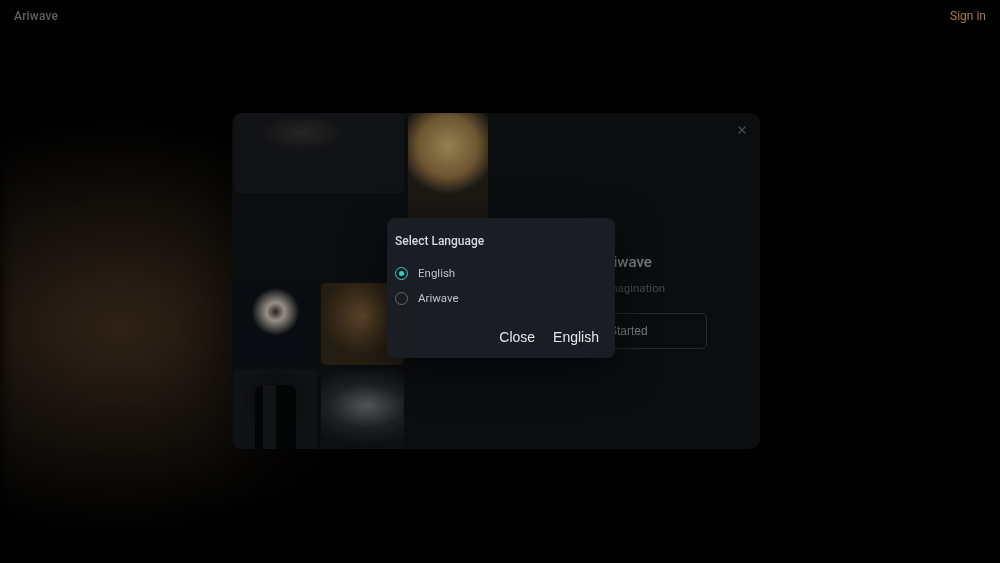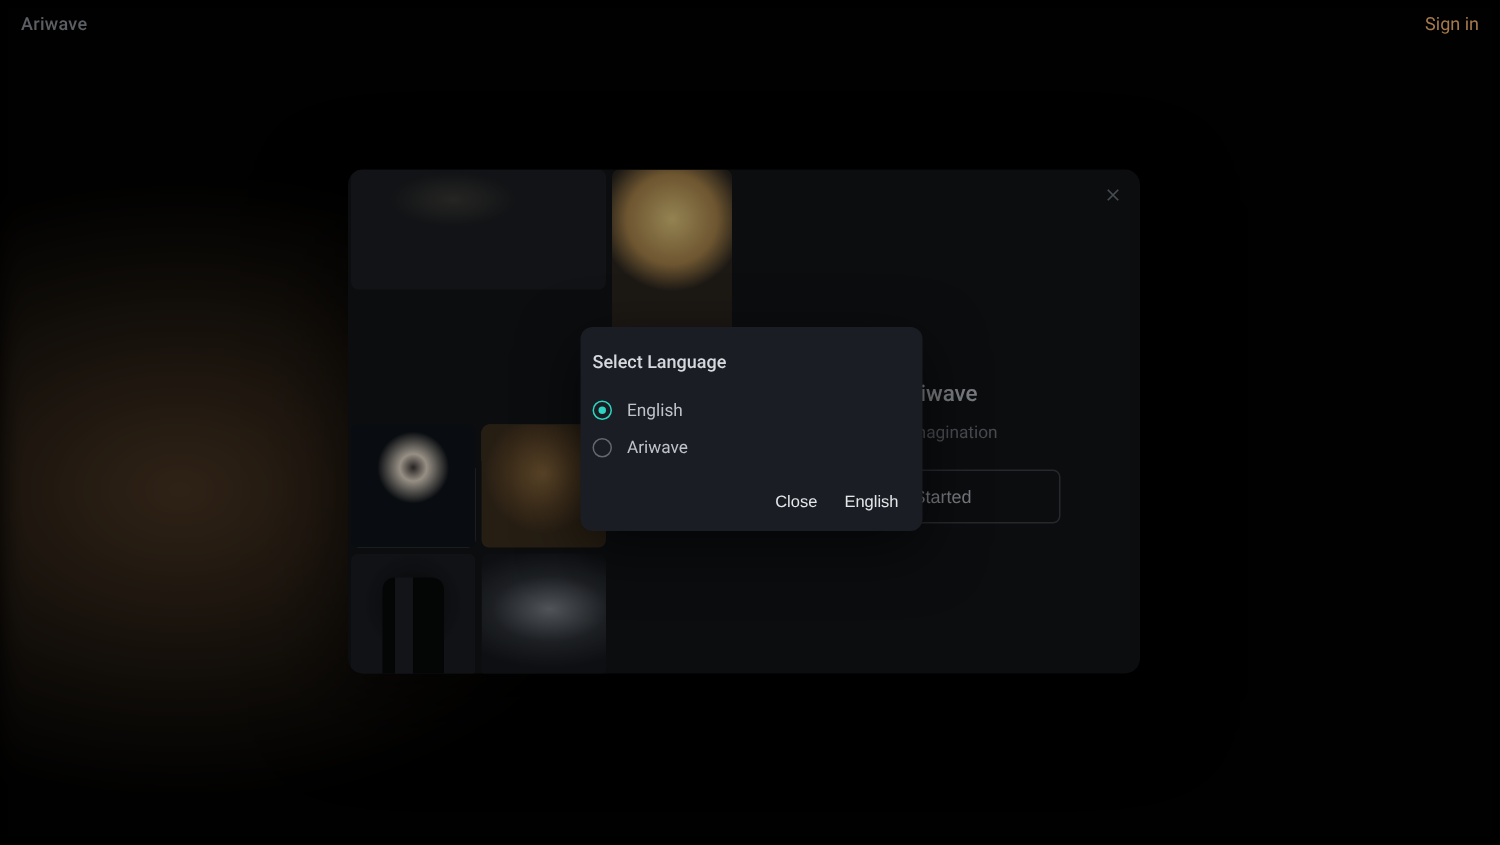--- a/index.html
+++ b/index.html
@@ -49,21 +49,21 @@
 
 .dim{position:absolute;inset:0;background:rgba(0,0,0,.35)}
 .lang-dialog{position:absolute;left:387px;top:218px;width:228px;background:#1a1d23;border-radius:8px;padding:16px 16px 13px 8px;color:#d6d9de;box-shadow:0 12px 40px rgba(0,0,0,.6)}
 .lang-title{font-size:12px;color:#d6d9de;font-weight:500;margin-bottom:18px}
 .lang-opts{display:flex;flex-direction:column;gap:11px;margin-bottom:24px}
 .lang-opt{display:flex;align-items:flex-end;gap:10px;font-size:11.5px;color:#bfc3c9;cursor:pointer}
 .radio{width:13px;height:13px;border-radius:50%;border:1.5px solid #63696f;display:inline-flex;align-items:center;justify-content:center;flex:none}
 .radio.checked{border-color:#2dd4bf}
 .radio.checked::after{content:"";width:5px;height:5px;border-radius:50%;background:#2dd4bf}
 .lang-actions{display:flex;justify-content:flex-end;gap:18px}
-.lang-actions button{background:none;border:none;color:#e4e7ea;font-size:11px;font-weight:500;cursor:pointer}
+.lang-actions button{background:none;border:none;color:#e4e7ea;font-size:14px;font-weight:500;cursor:pointer}
 </style>
 </head>
 <body>
 
 <div class="bg-blur"></div>
 
 <div class="topbar">
   <span class="logo">Ariwave</span>
   <span class="signin">Sign in</span>
 </div>

